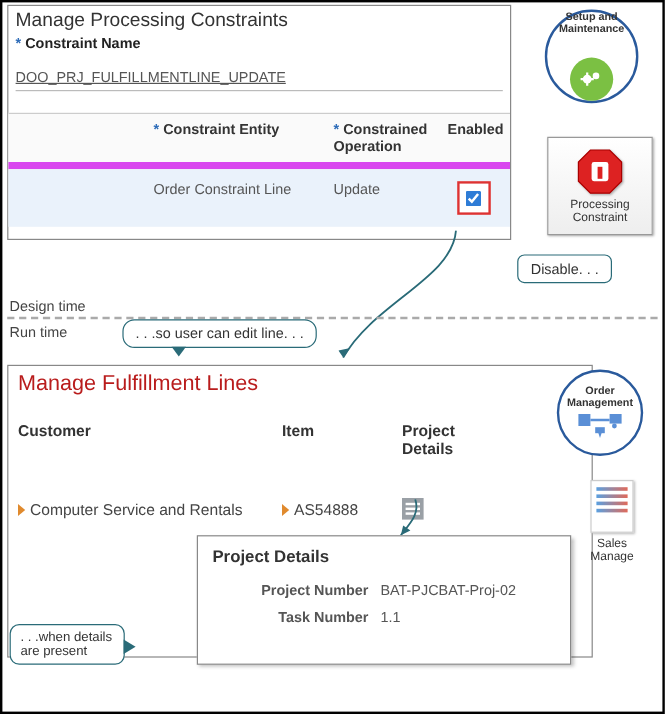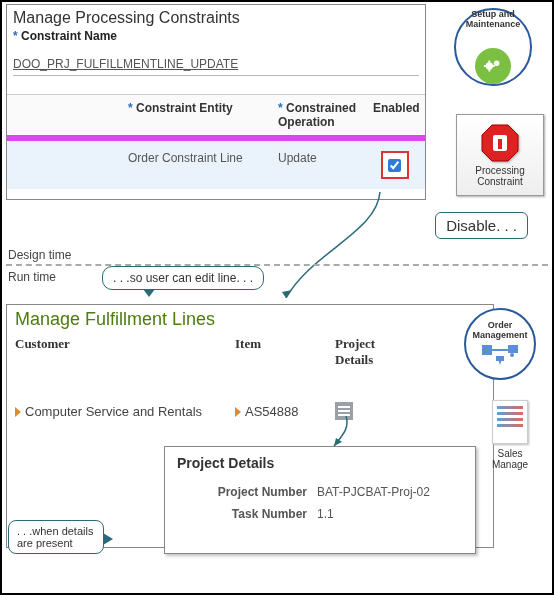--- a/index.html
+++ b/index.html
@@ -103,25 +103,25 @@
     border: 1px solid #999;
     background: linear-gradient(#fff,#eee);
     display:flex; flex-direction:column; align-items:center; justify-content:center;
     box-shadow: 1px 1px 2px #aaa;
   }
   .proc-constraint-tile .lbl { font-size:10px; text-align:center; margin-top:2px; }
   .stop-svg { filter: drop-shadow(1px 1px 1px rgba(0,0,0,.3)); }
 
   .disable-callout {
     position: absolute;
-    top: 210px; right: 24px;
+    top: 210px; right: 42px;
     border: 1px solid #2a6b78;
     border-radius: 6px;
     padding: 4px 10px;
-    font-size: 15px;
+    font-size: 12px;
     color: #333;
     background:#fff;
   }
 
   .design-label {
     position: absolute;
     top: 246px; left: 6px;
     font-size: 12px; color:#444;
   }
   .divider {
@@ -155,27 +155,26 @@
   }
 
   .bottom-panel {
     position:absolute;
     top: 302px; left:4px;
     width: 488px; height: 244px;
     border:1px solid #888;
     background:#fff;
     padding: 4px 8px;
   }
-  .bottom-panel h1 { font-size:18px; font-weight:normal; color:#4d7c0f; }
+  .bottom-panel h1 { font-size:18px; font-weight:normal; color:#b91c1c; }
   .cols {
     display:flex;
-    margin-top:6px;
+    margin-top:21px;
     font-weight:bold;
     font-size:13px;
-    font-family:Liberation Serif, serif;
   }
   .c-cust { width: 220px; }
   .c-item { width: 100px; }
   .c-pd { width: 70px; }
   .row {
     display:flex;
     margin-top: 34px;
     align-items:center;
     font-size:13px;
     color:#444;

